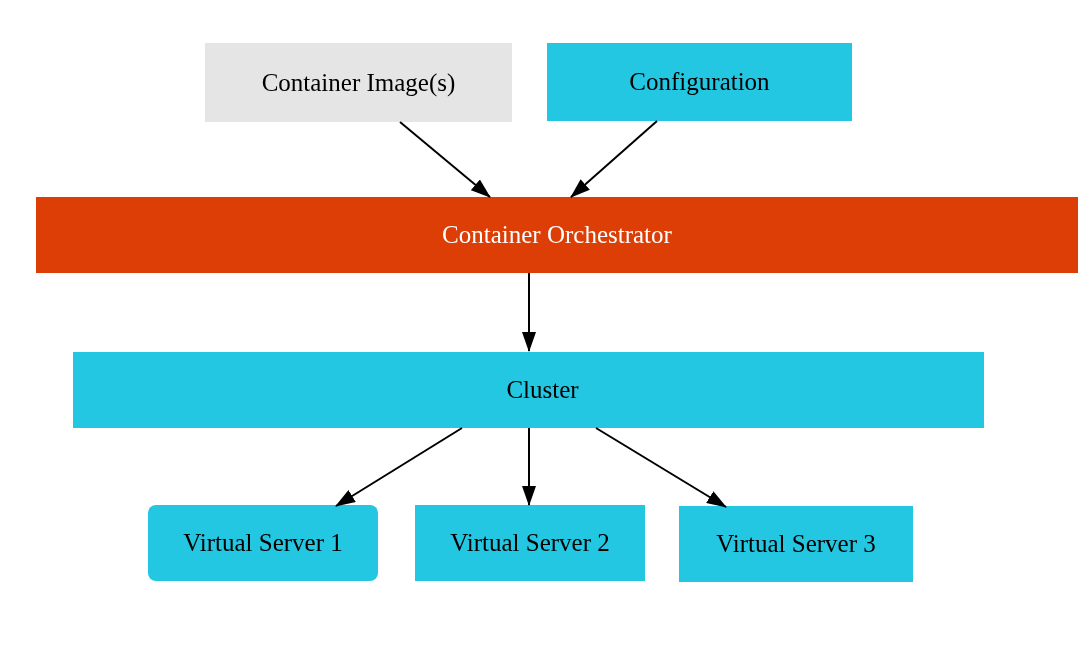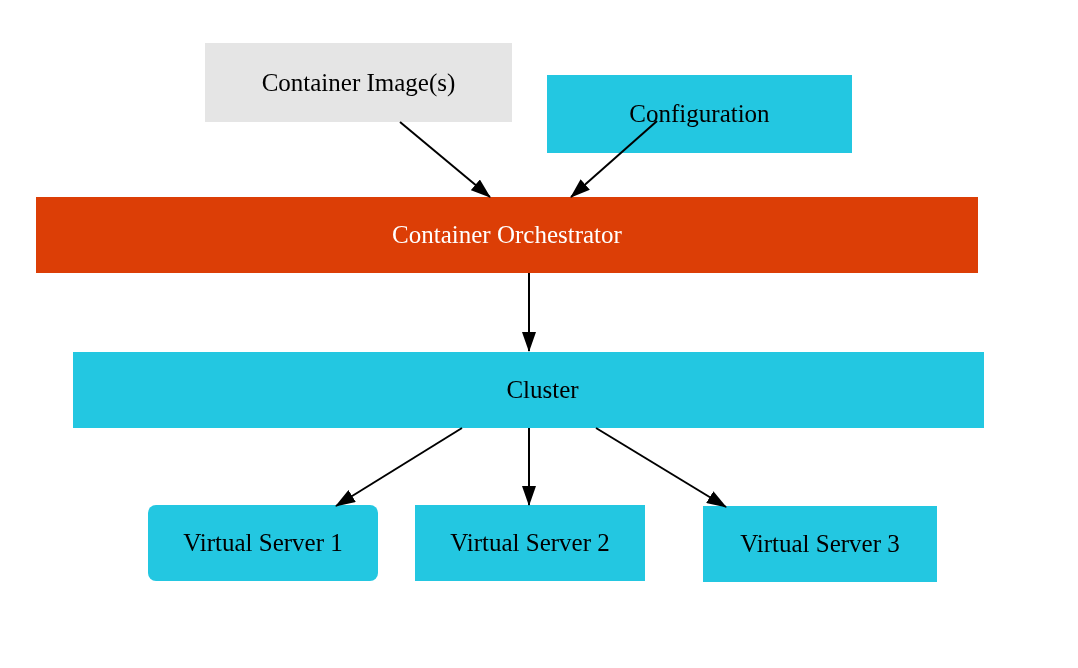--- a/index.html
+++ b/index.html
@@ -20,22 +20,22 @@
     display: flex;
     align-items: center;
     justify-content: center;
     text-align: center;
     font-size: 25px;
     line-height: 1.1;
     color: #000000;
     box-sizing: border-box;
   }
   .node-container-images { left: 205px; top: 43px;  width: 307px; height: 79px; }
-  .node-configuration    { left: 547px; top: 43px;  width: 305px; height: 78px; margin-top: 32px; }
-  .node-orchestrator     { left: 36px;  top: 197px; width: 942px; height: 76px; }
+  .node-configuration    { left: 547px; top: 43px;  width: 305px; height: 78px; }
+  .node-orchestrator     { left: 36px;  top: 197px; width: 1042px; height: 76px; }
   .node-cluster          { left: 73px;  top: 352px; width: 911px; height: 76px; padding-left: 28px; }
   .node-vs1              { left: 148px; top: 505px; width: 230px; height: 76px; }
   .node-vs2              { left: 415px; top: 505px; width: 230px; height: 76px; }
   .node-vs3              { left: 679px; top: 506px; width: 234px; height: 76px; }
   .edges-layer {
     position: absolute;
     left: 0;
     top: 0;
     width: 1078px;
     height: 668px;
@@ -64,21 +64,21 @@
   </div>
 
   <div class="node node-vs1" style="background-color: rgb(35, 199, 225); border-radius: 8px;">
     <span>Virtual Server 1</span>
   </div>
 
   <div class="node node-vs2" style="background-color: rgb(35, 199, 225);">
     <span>Virtual Server 2</span>
   </div>
 
-  <div class="node node-vs3" style="background-color: rgb(35, 199, 225); margin-left: 24px;">
+  <div class="node node-vs3" style="background-color: rgb(35, 199, 225);">
     <span>Virtual Server 3</span>
   </div>
 
   <svg class="edges-layer" viewBox="0 0 1078 668" xmlns="http://www.w3.org/2000/svg">
     <defs>
       <marker id="arrowhead" markerUnits="userSpaceOnUse" markerWidth="20" markerHeight="14" refX="19" refY="7" orient="auto">
         <path d="M0,0 L20,7 L0,14 z" fill="#000000"></path>
       </marker>
     </defs>
     <line x1="400" y1="122" x2="490" y2="197" stroke="#000000" stroke-width="2" marker-end="url(#arrowhead)"></line>

